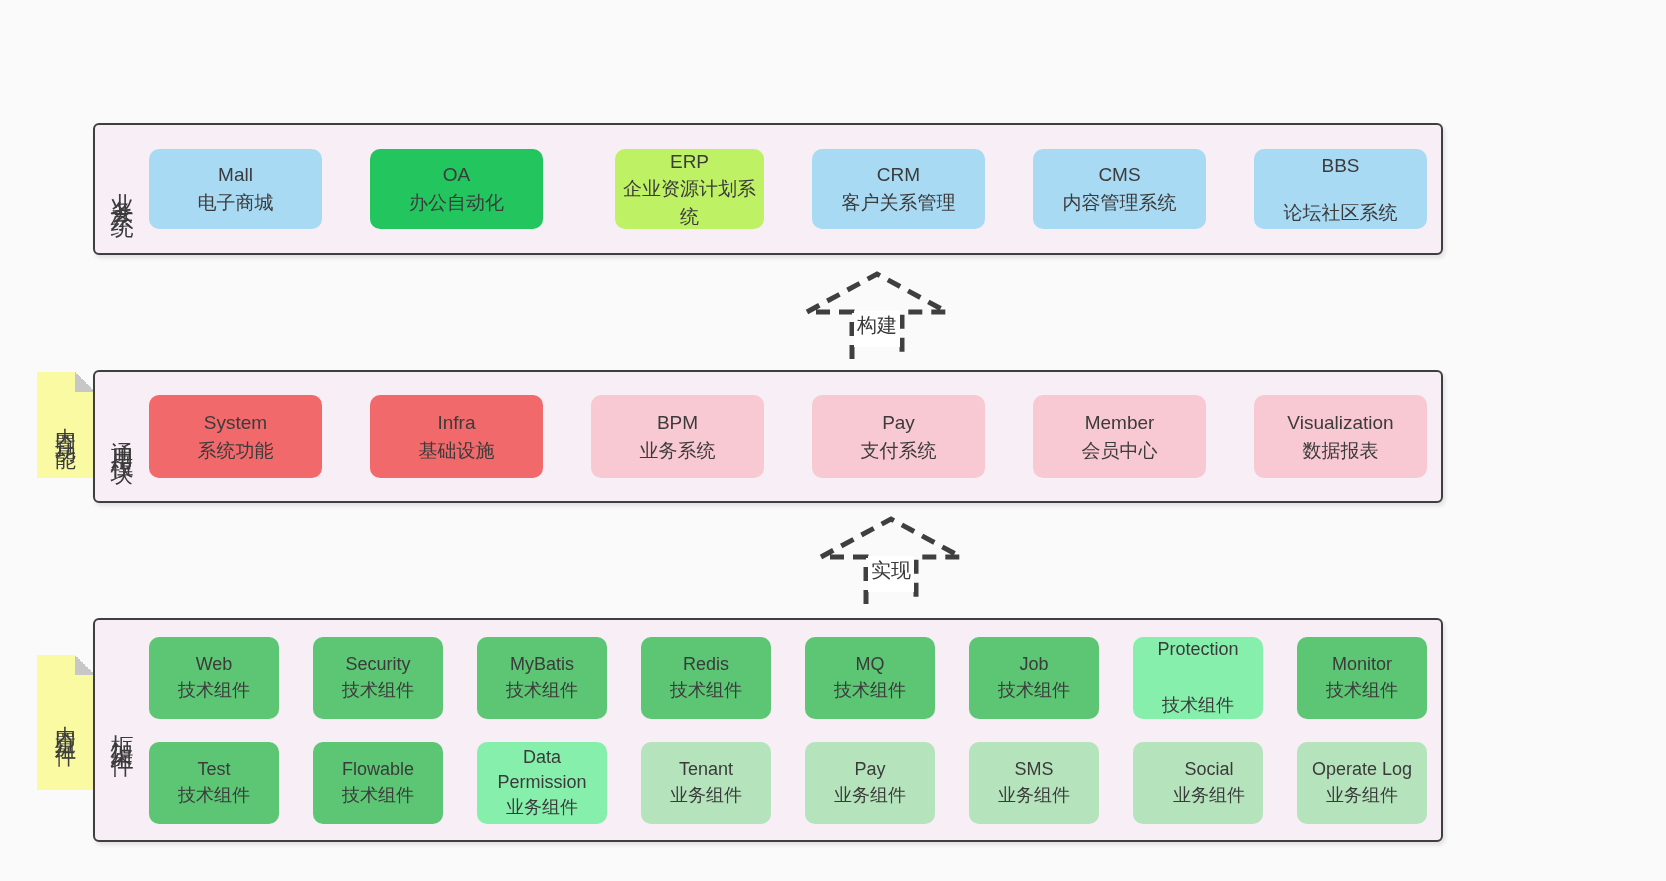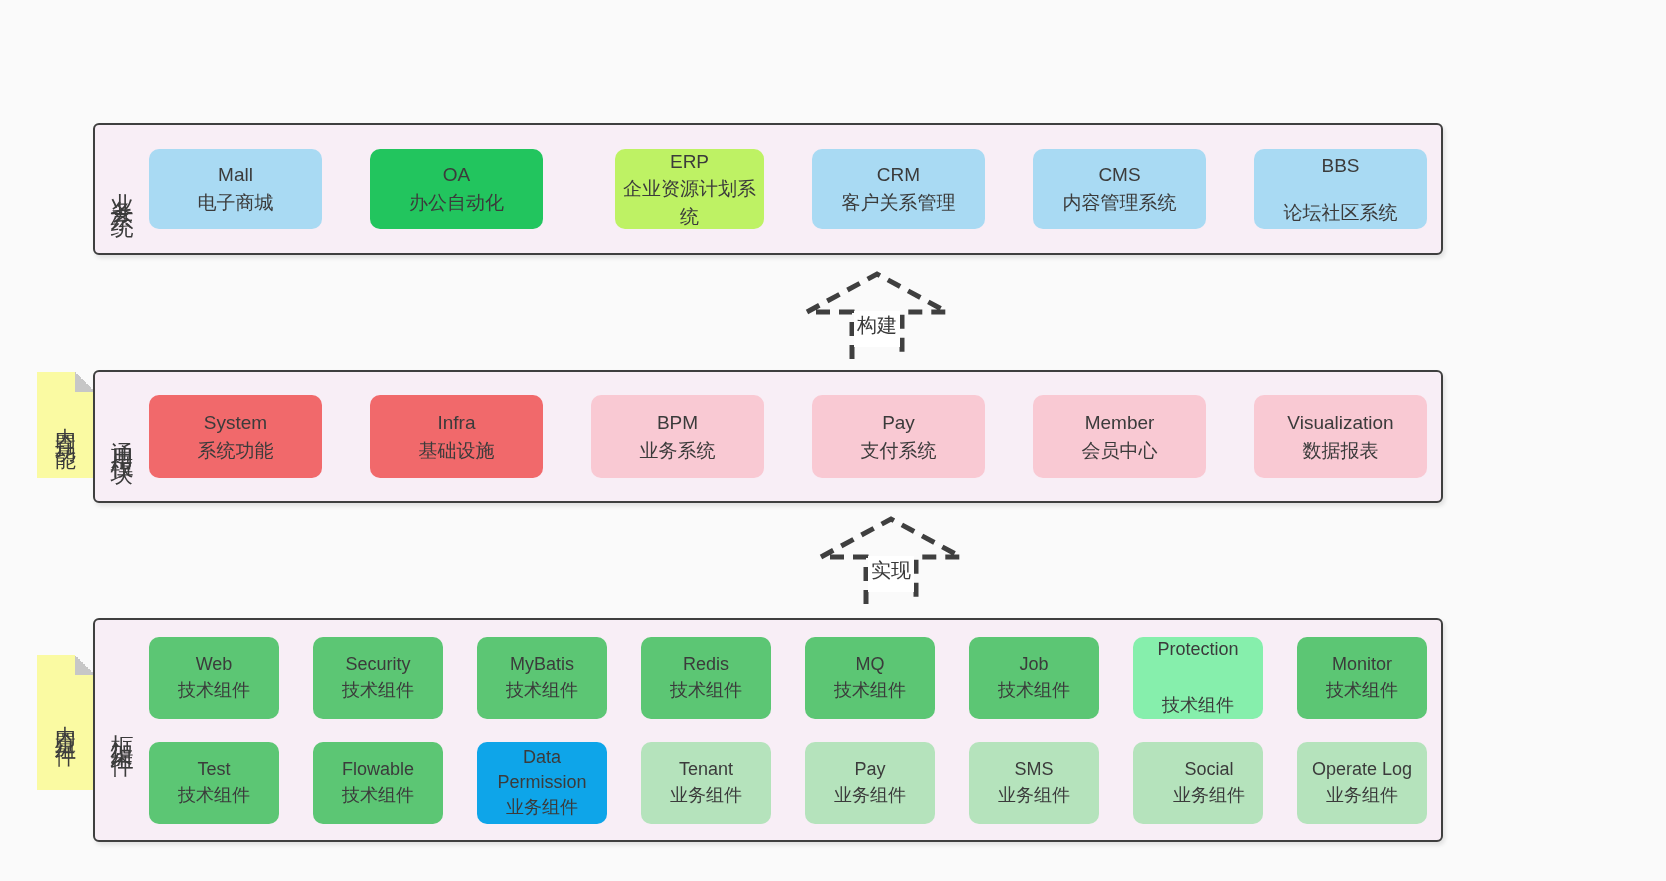--- a/index.html
+++ b/index.html
@@ -190,21 +190,21 @@
         <div>技术组件</div>
       </div>
       <div class="box" style="background: rgb(92, 198, 116);">
         <div>Test</div>
         <div>技术组件</div>
       </div>
       <div class="box" style="background: rgb(92, 198, 116);">
         <div>Flowable</div>
         <div>技术组件</div>
       </div>
-      <div class="box" style="background: #0ea5e9;">
+      <div class="box" style="background: #86efac;">
         <div>Data Permission</div>
         <div>业务组件</div>
       </div>
       <div class="box" style="background: rgb(181, 227, 188);">
         <div>Tenant</div>
         <div>业务组件</div>
       </div>
       <div class="box" style="background: rgb(181, 227, 188);">
         <div>Pay</div>
         <div>业务组件</div>

